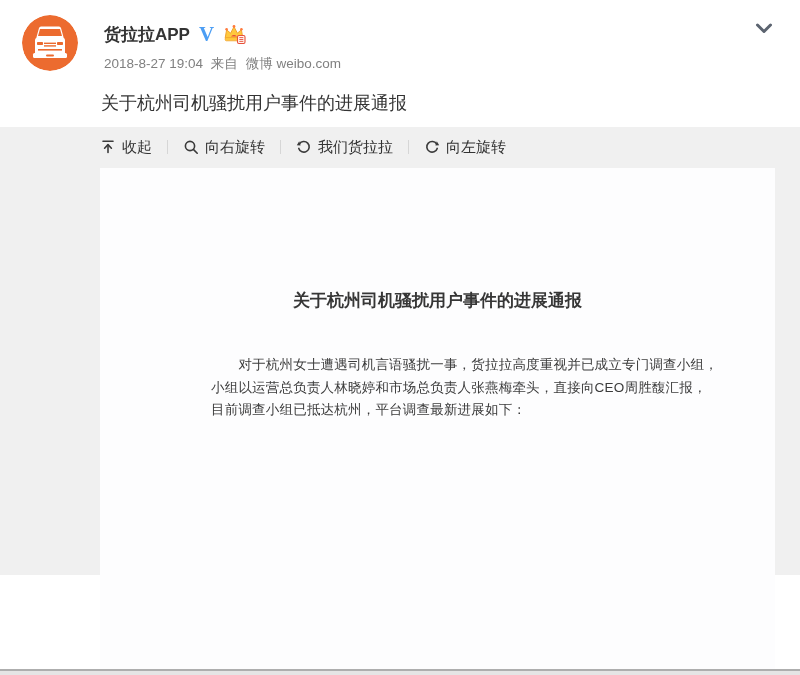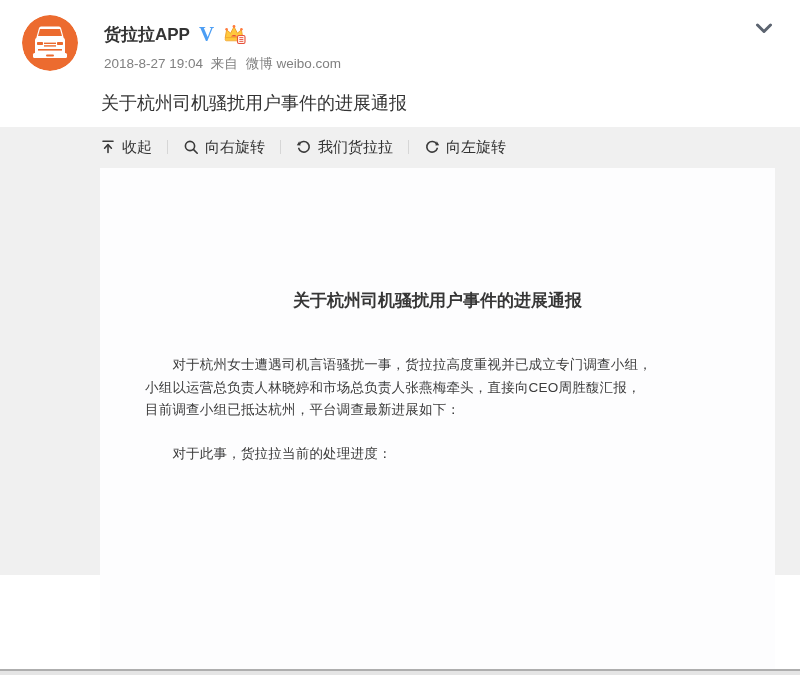--- a/index.html
+++ b/index.html
@@ -42,21 +42,21 @@
   
   .doc-page {
     position:absolute; left:100px; top:41px; width:675px; height:507px;
     background:#FDFDFE; box-sizing:border-box; padding-top:120px;
     cursor:pointer;
   }
   .doc-title {
     text-align:center; font-size:17px; font-weight:bold; color:#363636;
     line-height:25px; margin:0;
   }
-  .doc-body { padding-left:45px; width:510px; }
+  .doc-body { padding-left:111px; width:510px; }
   .doc-body p {
     margin:0; font-size:13.5px; line-height:22.5px; color:#3B3B3B;
     white-space:pre-line; letter-spacing:0.2px;
   }
   .doc-body p.first { margin-top:41px; }
   .doc-body p.gap   { margin-top:22px; }
   .doc-body p.gap2  { margin-top:21px; }
 
   
   .bottom-line  { position:absolute; left:0; top:669px; width:800px; height:2px; background:#AEAEAE; }
@@ -172,19 +172,18 @@
       <span>向左旋转</span>
     </div>
   </div>
 
   <div class="doc-page">
     <div class="doc-title">关于杭州司机骚扰用户事件的进展通报</div>
     <div class="doc-body">
       <p class="first">　　对于杭州女士遭遇司机言语骚扰一事，货拉拉高度重视并已成立专门调查小组，
 小组以运营总负责人林晓婷和市场总负责人张燕梅牵头，直接向CEO周胜馥汇报，
 目前调查小组已抵达杭州，平台调查最新进展如下：</p>
-      <p class="gap2">　　对于此事，货拉拉当前的处理进度：</p>
     </div>
   </div>
 </div>
 
 <div class="bottom-line"></div>
 <div class="bottom-strip"></div>
 
 </body></html>

